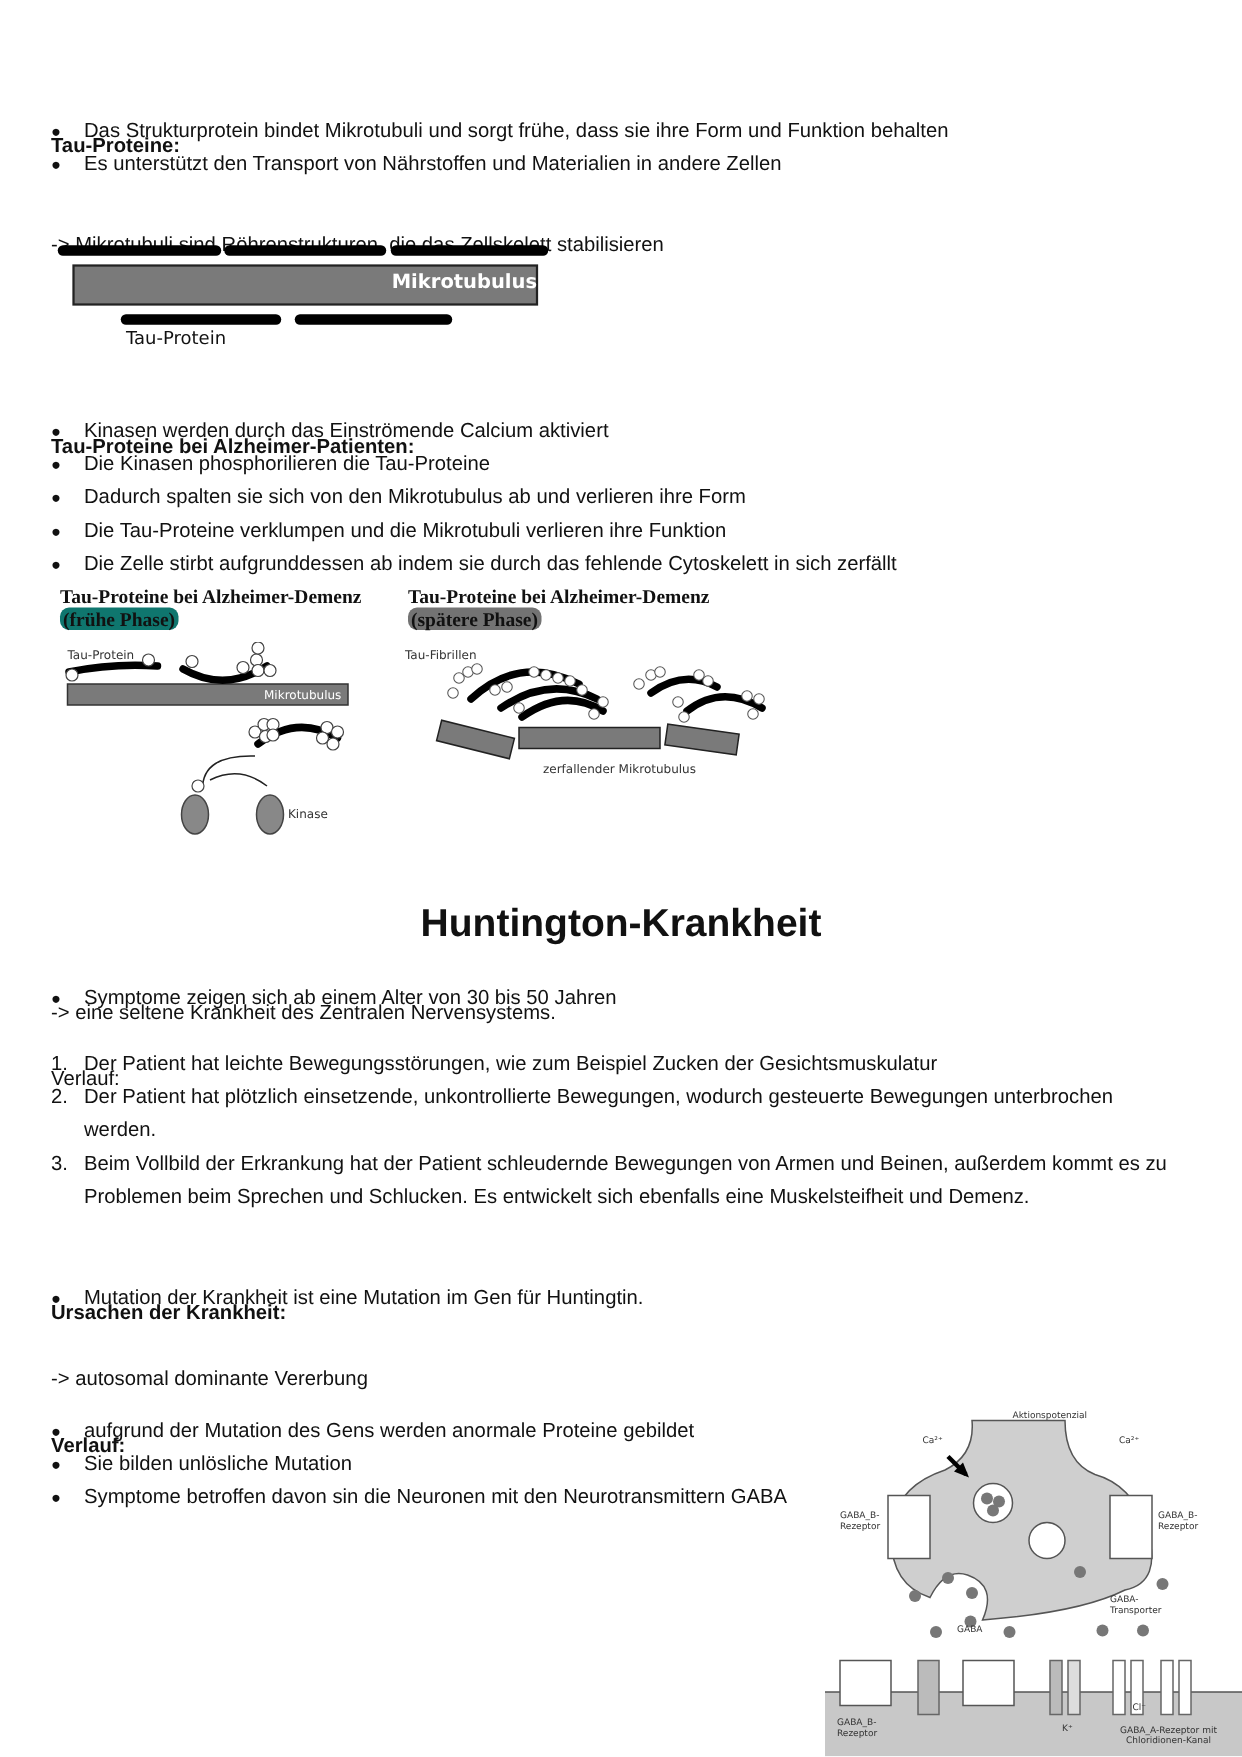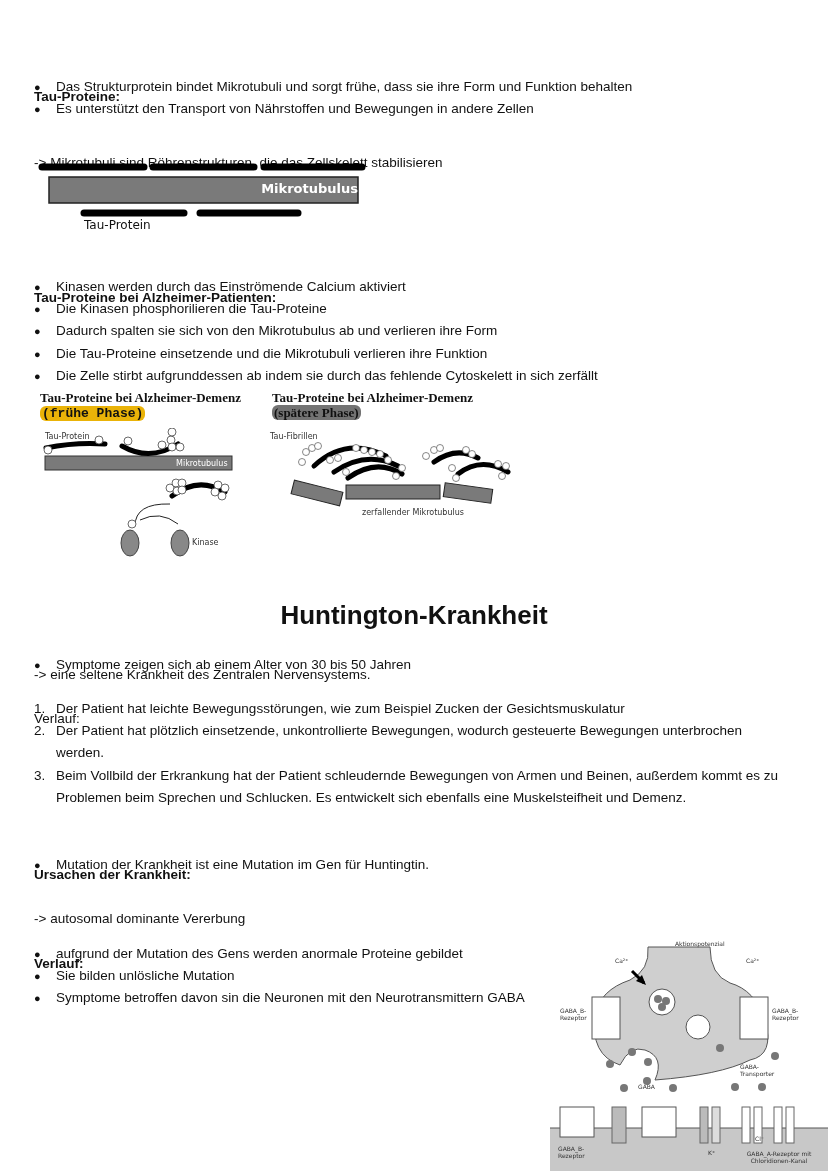--- a/index.html
+++ b/index.html
@@ -9,30 +9,30 @@
   .line { position: absolute; left: 34px; white-space: nowrap; line-height: 18px; margin-top: 32px; }
   .h { font-weight: bold; }
   .bullet { position: absolute; left: 34px; white-space: nowrap; line-height: 18px; }
   .bullet .dot { display: inline-block; width: 22px; font-size: 11px; }
   .num { position: absolute; left: 34px; white-space: nowrap; line-height: 18px; }
   .num .n { display: inline-block; width: 22px; }
   .cont { position: absolute; left: 56px; white-space: nowrap; line-height: 18px; }
   .title { position: absolute; left: 0; width: 828px; text-align: center; top: 600px;
            font-size: 26px; font-weight: bold; }
   .fig-title { font-family: "Liberation Serif", serif; font-weight: bold; font-size: 13px; line-height: 15px; }
-  .hl-blue { background: #eab308; border-radius: 6px; padding: 0 2px; font-family: Liberation Mono, monospace; }
+  .hl-blue { background: #0f766e; border-radius: 6px; padding: 0 2px; }
   .hl-red { background: #737373; border-radius: 6px; padding: 0 2px; }
   .small-lbl { font-family: "DejaVu Sans", sans-serif; font-size: 8px; color: #333; }
 </style>
 </head>
 <body>
 
 <div class="line h" style="top:56px">Tau-Proteine:</div>
 <div class="bullet" style="top:78px"><span class="dot">●</span><span>Das Strukturprotein bindet Mikrotubuli und sorgt frühe, dass sie ihre Form und Funktion behalten</span></div>
-<div class="bullet" style="top:100px"><span class="dot">●</span><span>Es unterstützt den Transport von Nährstoffen und Bewegungen in andere Zellen</span></div>
+<div class="bullet" style="top:100px"><span class="dot">●</span><span>Es unterstützt den Transport von Nährstoffen und Materialien in andere Zellen</span></div>
 <div class="line" style="top:122px">-&gt; Mikrotubuli sind Röhrenstrukturen, die das Zellskelett stabilisieren</div>
 
 <div class="abs" style="left:36px;top:160px;width:340px;height:75px">
   <svg width="340" height="75" viewBox="0 0 340 75">
     <g stroke="#000" stroke-width="7" stroke-linecap="round">
       <line x1="6" y1="7" x2="108" y2="7"></line>
         <line x1="117" y1="7" x2="218" y2="7"></line>
         <line x1="228" y1="7" x2="326" y2="7"></line>
       <line x1="48" y1="53" x2="148" y2="53"></line>
         <line x1="164" y1="53" x2="262" y2="53"></line>
@@ -40,21 +40,21 @@
     <rect x="13" y="17" width="309" height="26" fill="#7a7a7a" stroke="#222" stroke-width="1.5"></rect>
   </svg>
   <div class="abs" style="right:18px;top:21px;color:#fff;font-weight:bold;font-size:13px;font-family:'DejaVu Sans',sans-serif">Mikrotubulus</div>
   <div class="abs" style="left:48px;top:58px;font-size:12px;font-family:'DejaVu Sans',sans-serif">Tau-Protein</div>
 </div>
 
 <div class="line h" style="top:257px">Tau-Proteine bei Alzheimer-Patienten:</div>
 <div class="bullet" style="top:278px"><span class="dot">●</span><span>Kinasen werden durch das Einströmende Calcium aktiviert</span></div>
 <div class="bullet" style="top:300px"><span class="dot">●</span><span>Die Kinasen phosphorilieren die Tau-Proteine</span></div>
 <div class="bullet" style="top:322px"><span class="dot">●</span><span>Dadurch spalten sie sich von den Mikrotubulus ab und verlieren ihre Form</span></div>
-<div class="bullet" style="top:345px"><span class="dot">●</span><span>Die Tau-Proteine einsetzende und die Mikrotubuli verlieren ihre Funktion</span></div>
+<div class="bullet" style="top:345px"><span class="dot">●</span><span>Die Tau-Proteine verklumpen und die Mikrotubuli verlieren ihre Funktion</span></div>
 <div class="bullet" style="top:367px"><span class="dot">●</span><span>Die Zelle stirbt aufgrunddessen ab indem sie durch das fehlende Cytoskelett in sich zerfällt</span></div>
 
 <div class="abs" style="left:40px;top:390px">
   <div class="fig-title">Tau-Proteine bei Alzheimer-Demenz</div>
   <div class="fig-title"><span class="hl-blue">(frühe Phase)</span></div>
 </div>
 <div class="abs" style="left:40px;top:428px;width:200px;height:135px">
   <svg width="200" height="135" viewBox="0 0 200 135">
     <rect x="5" y="28" width="187" height="14" fill="#7a7a7a" stroke="#333"></rect>
     <g fill="none" stroke="#000" stroke-width="5" stroke-linecap="round">

